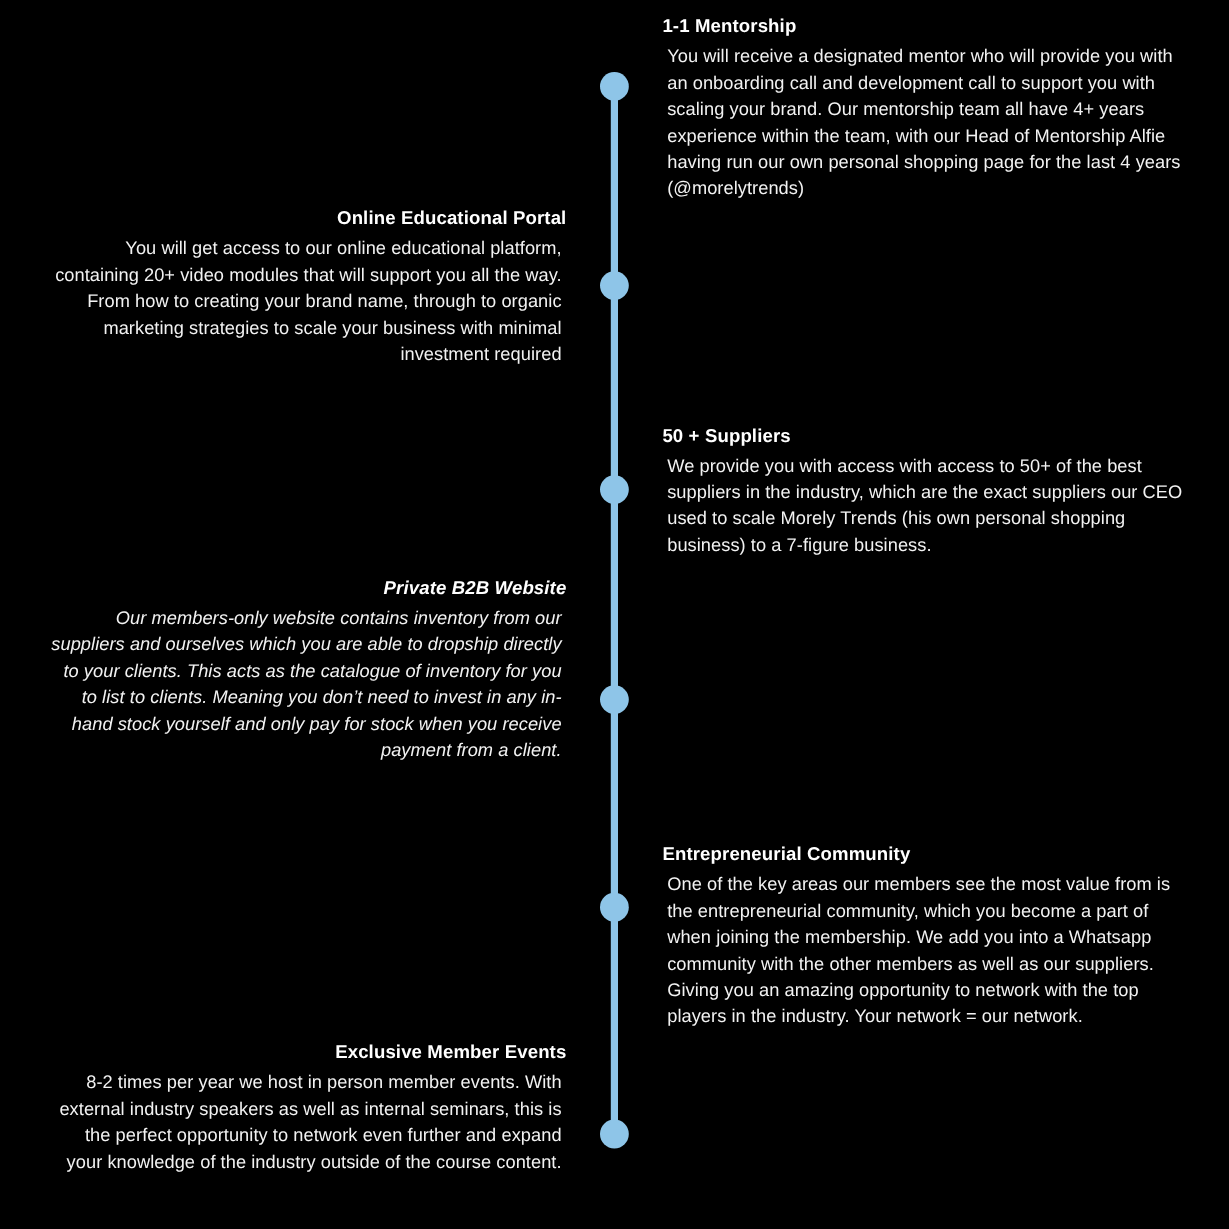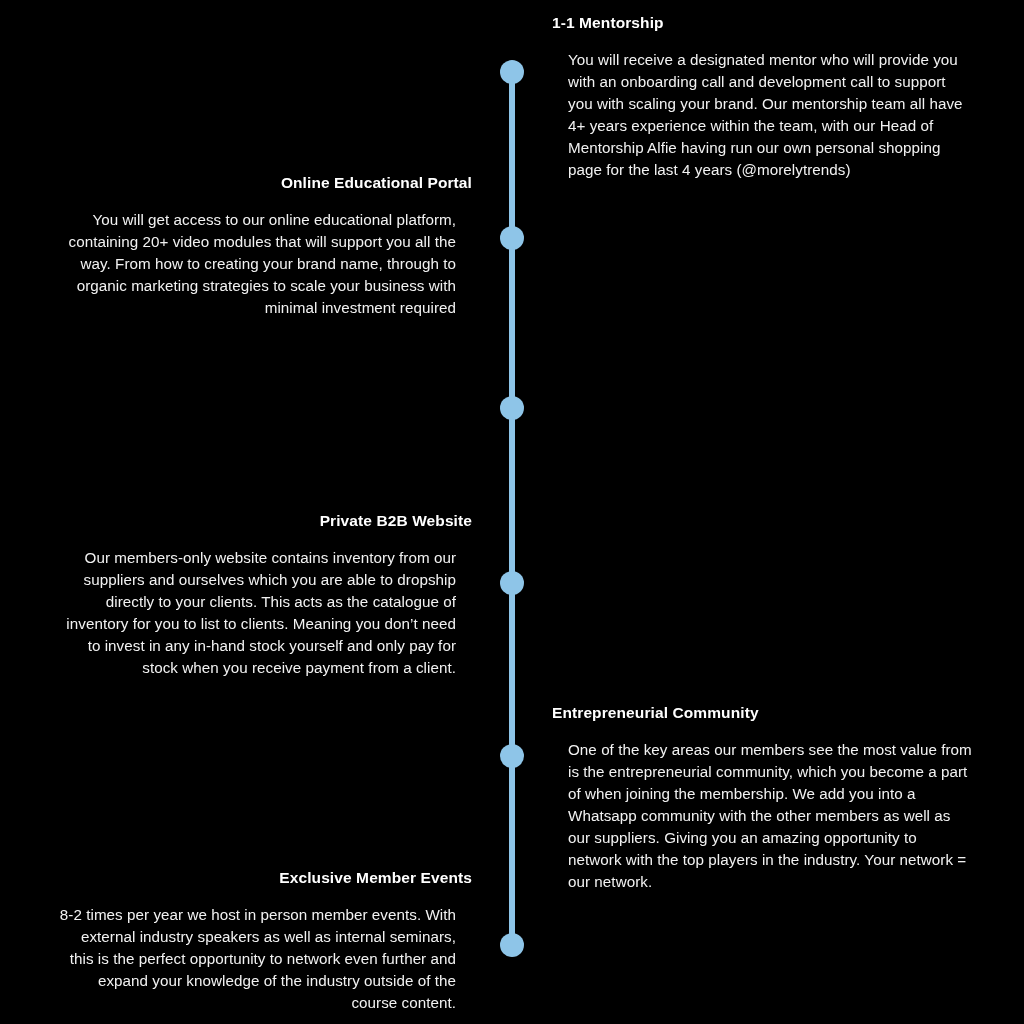--- a/index.html
+++ b/index.html
@@ -63,21 +63,21 @@
     letter-spacing: 0.1px;
     color: #ffffff;
     margin: 0 0 1px 0;
   }
   .entry-body {
     font-size: 15.2px;
     font-weight: normal;
     line-height: 22px;
     letter-spacing: 0.05px;
     color: #f2f2f2;
-    margin: 16px;
+    margin: 4px;
   }
 </style>
 </head>
 <body>
 
 <div id="timeline-root">
 
   <div class="spine-line"></div>
 
   <div class="spine-dot" style="top:60px;"></div>
@@ -90,22 +90,26 @@
   <div class="entry right" style="top:12px;">
     <p class="entry-title">1-1 Mentorship</p>
     <p class="entry-body">You will receive a designated mentor who will provide you with an onboarding call and development call to support you with scaling your brand. Our mentorship team all have 4+ years experience within the team, with our Head of Mentorship Alfie having run our own personal shopping page for the last 4 years (@morelytrends)</p>
   </div>
 
   <div class="entry left" style="top:172px;">
     <p class="entry-title">Online Educational Portal</p>
     <p class="entry-body">You will get access to our online educational platform, containing 20+ video modules that will support you all the way. From how to creating your brand name, through to organic marketing strategies to scale your business with minimal investment required</p>
   </div>
 
+  <div class="entry right" style="top:353px;">
+    <p class="entry-title">50 + Suppliers</p>
+    <p class="entry-body">We provide you with access with access to 50+ of the best suppliers in the industry, which are the exact suppliers our CEO used to scale Morely Trends (his own personal shopping business) to a 7-figure business.</p>
+  </div>
 
-  <div class="entry left" style="top:510px;">
+  <div class="entry left" style="top:480px;font-style:italic;">
     <p class="entry-title">Private B2B Website</p>
     <p class="entry-body">Our members-only website contains inventory from our suppliers and ourselves which you are able to dropship directly to your clients. This acts as the catalogue of inventory for you to list to clients. Meaning you don’t need to invest in any in-hand stock yourself and only pay for stock when you receive payment from a client.</p>
   </div>
 
   <div class="entry right" style="top:702px;">
     <p class="entry-title">Entrepreneurial Community</p>
     <p class="entry-body">One of the key areas our members see the most value from is the entrepreneurial community, which you become a part of when joining the membership. We add you into a Whatsapp community with the other members as well as our suppliers. Giving you an amazing opportunity to network with the top players in the industry. Your network = our network.</p>
   </div>
 
   <div class="entry left" style="top:867px;">

